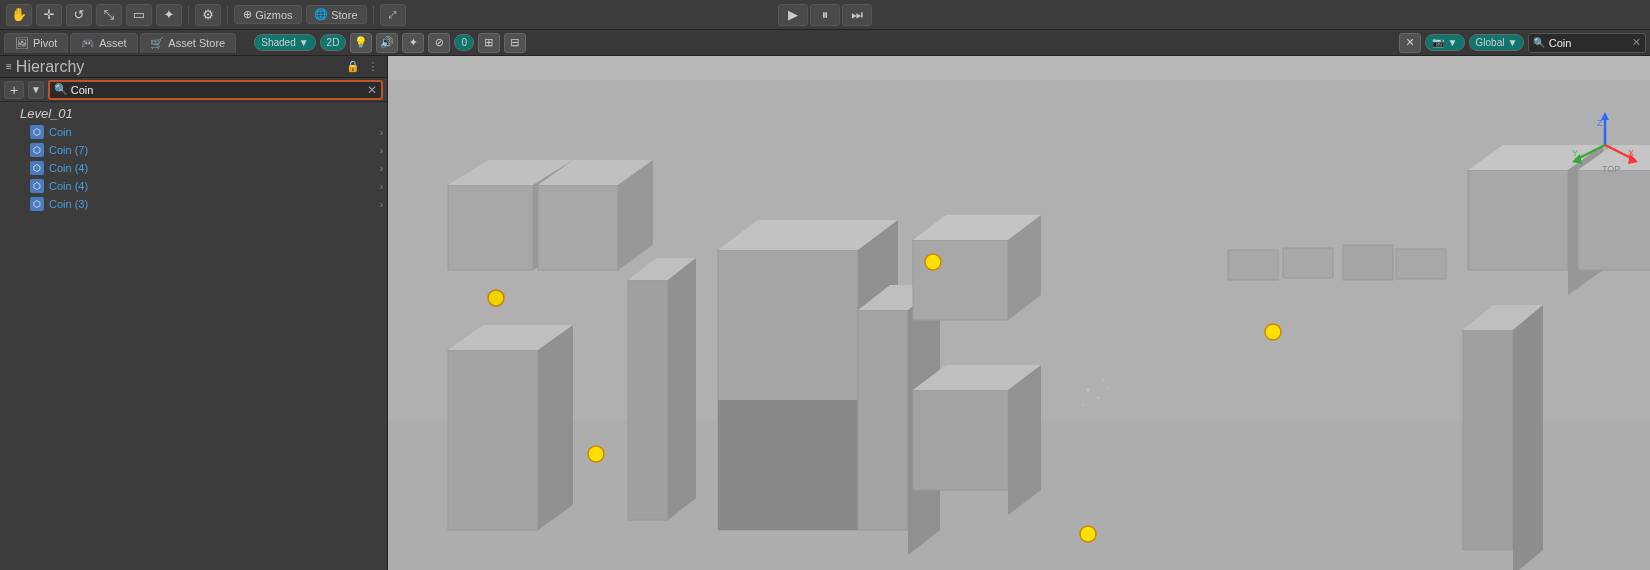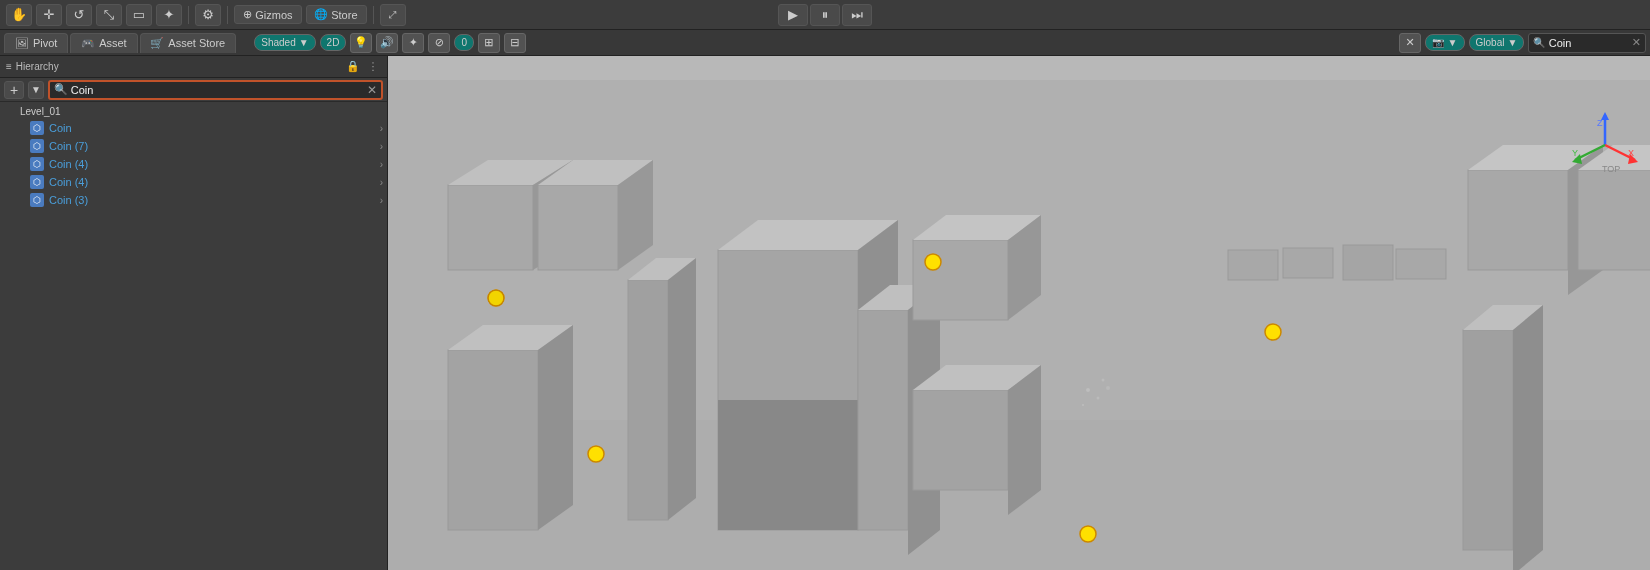--- a/index.html
+++ b/index.html
@@ -120,21 +120,21 @@
       background: #383838;
       border-bottom: 1px solid #222;
       display: flex;
       align-items: center;
       padding: 0 6px;
       gap: 4px;
       font-size: 11px;
       color: #bbb;
     }
     .panel-title {
-      font-size: 10px;
+      font-size: 16px;
       color: #bbb;
       flex: 1;
     }
     .panel-icon-btn {
       width: 16px;
       height: 16px;
       display: flex;
       align-items: center;
       justify-content: center;
       cursor: pointer;
@@ -181,21 +181,22 @@
       line-height: 1;
     }
     #hierarchy-list {
       flex: 1;
       overflow: auto;
       padding: 2px 0;
     }
     .level-item {
       padding: 2px 20px 2px 20px;
       color: #ccc;
-      font-size: 10px;
+      font-size: 13px;
+      font-style: italic;
     }
     .hierarchy-item {
       display: flex;
       align-items: center;
       padding: 1px 4px 1px 30px;
       cursor: pointer;
       font-size: 11px;
       color: #4a9eda;
       height: 18px;
     }

